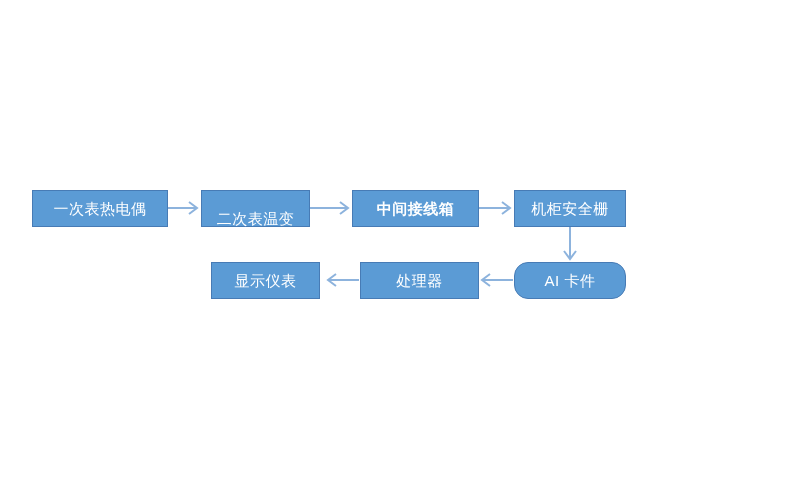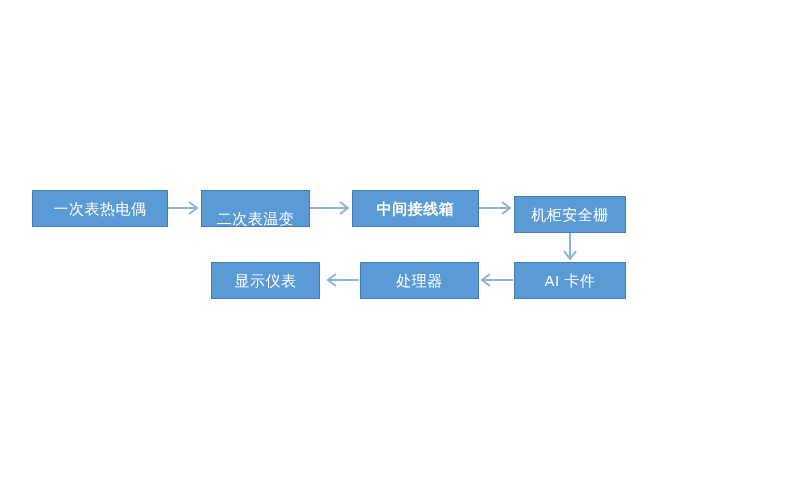--- a/index.html
+++ b/index.html
@@ -105,25 +105,25 @@
   </div>
 
   <div class="node-box" style="left:201px; top:190px; width:109px; height:37px;align-items:flex-end;">
     <span class="node-label">二次表温变</span>
   </div>
 
   <div class="node-box" style="left:352px; top:190px; width:127px; height:37px;font-weight:bold;">
     <span class="node-label">中间接线箱</span>
   </div>
 
-  <div class="node-box" style="left:514px; top:196px; width:112px; height:37px;">
+  <div class="node-box" style="left:514px; top:190px; width:112px; height:37px;">
     <span class="node-label">机柜安全栅</span>
   </div>
 
-  <div class="node-box" style="left:514px; top:262px; width:112px; height:37px;">
+  <div class="node-box" style="left:514px; top:262px; width:112px; height:37px;border-radius:14px;">
     <span class="node-label">AI 卡件</span>
   </div>
 
   <div class="node-box" style="left:360px; top:262px; width:119px; height:37px;">
     <span class="node-label">处理器</span>
   </div>
 
   <div class="node-box" style="left:211px; top:262px; width:109px; height:37px;">
     <span class="node-label">显示仪表</span>
   </div>

